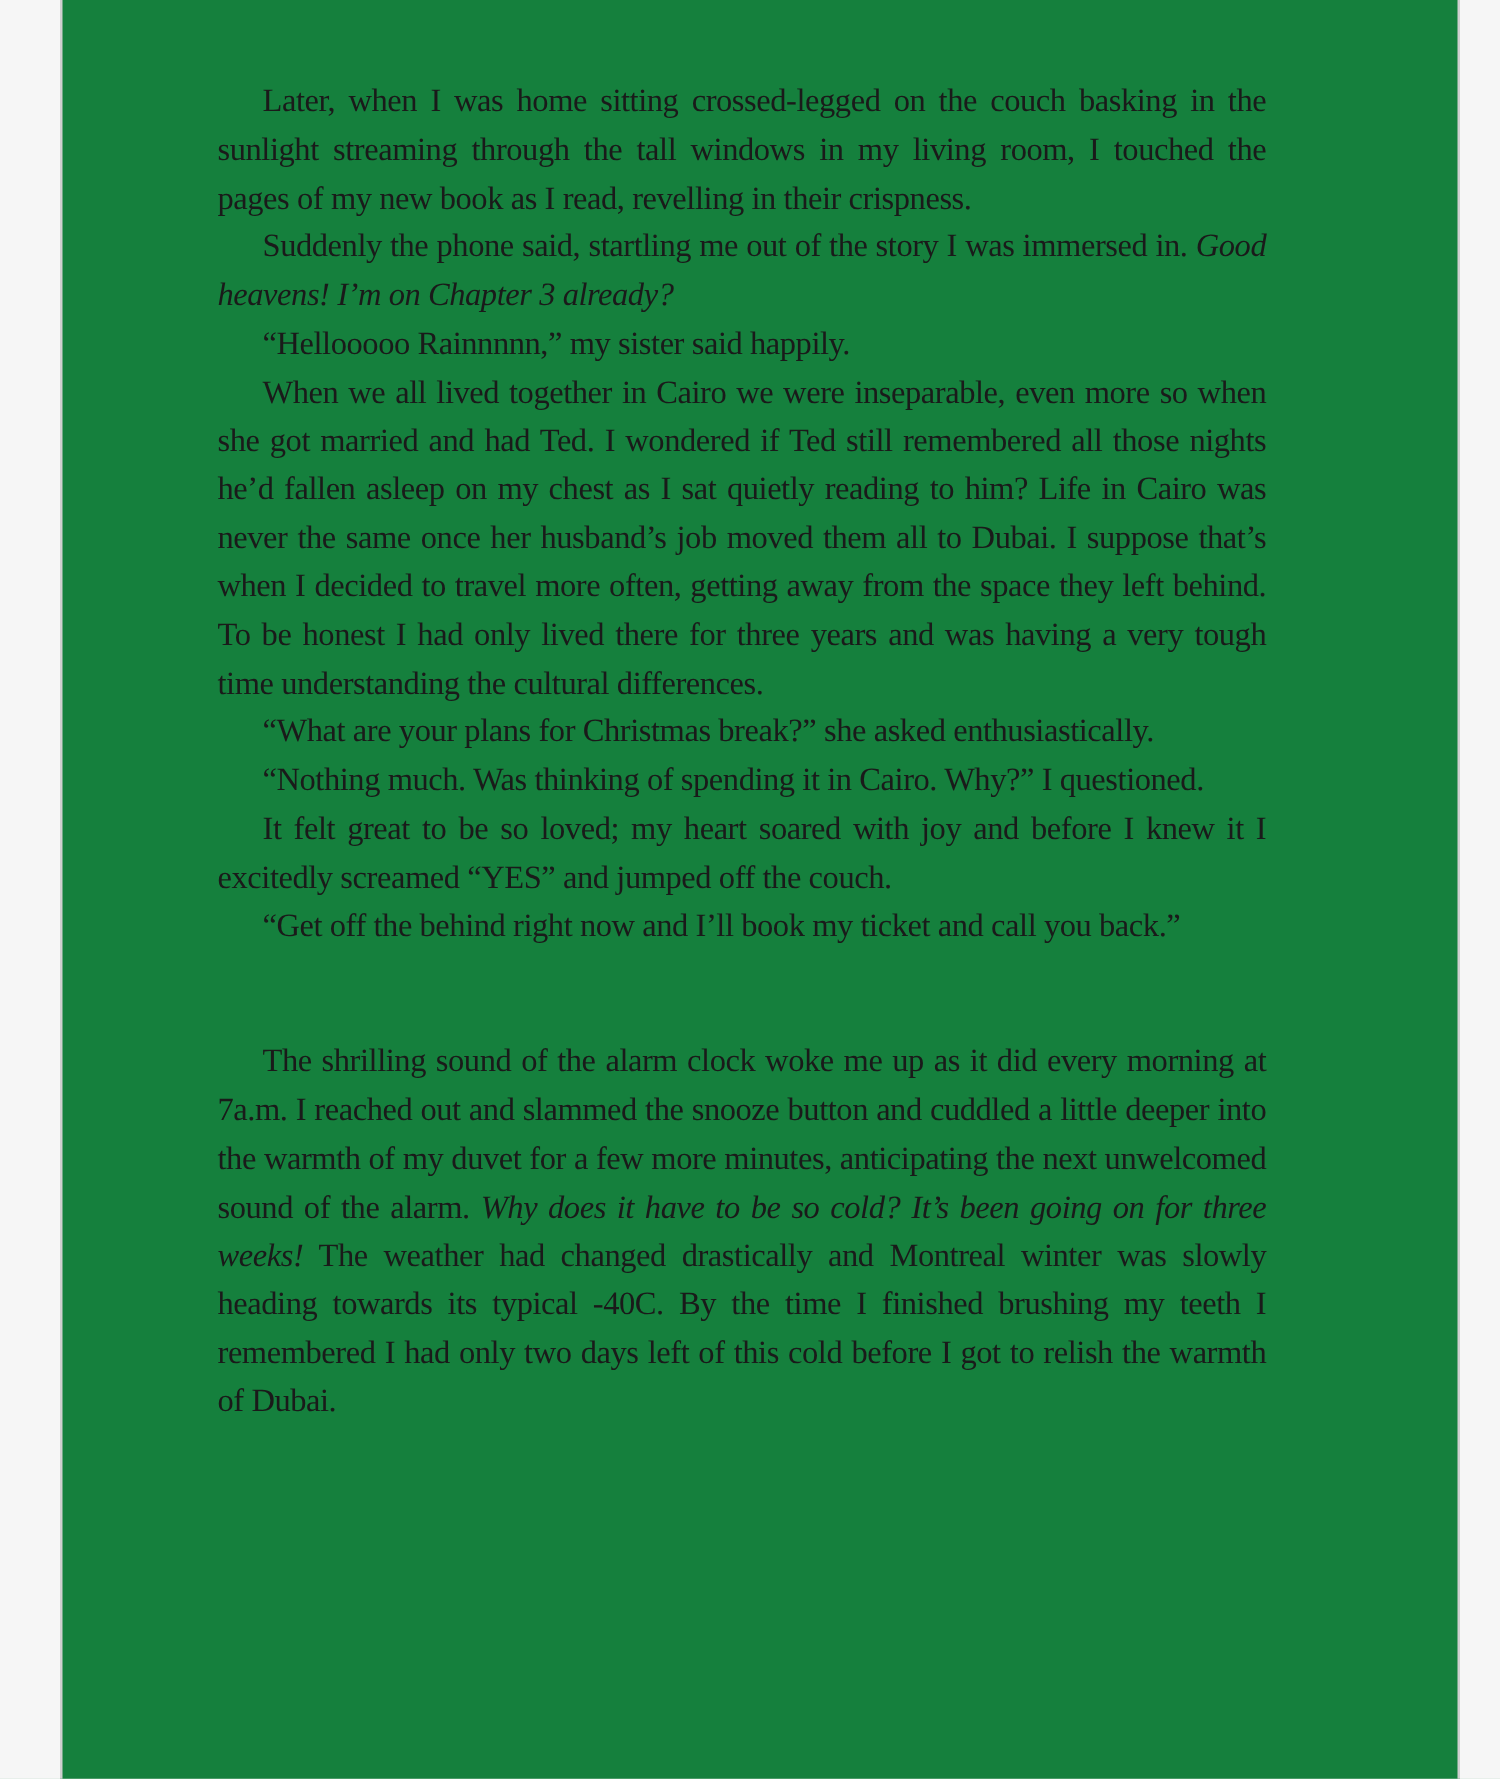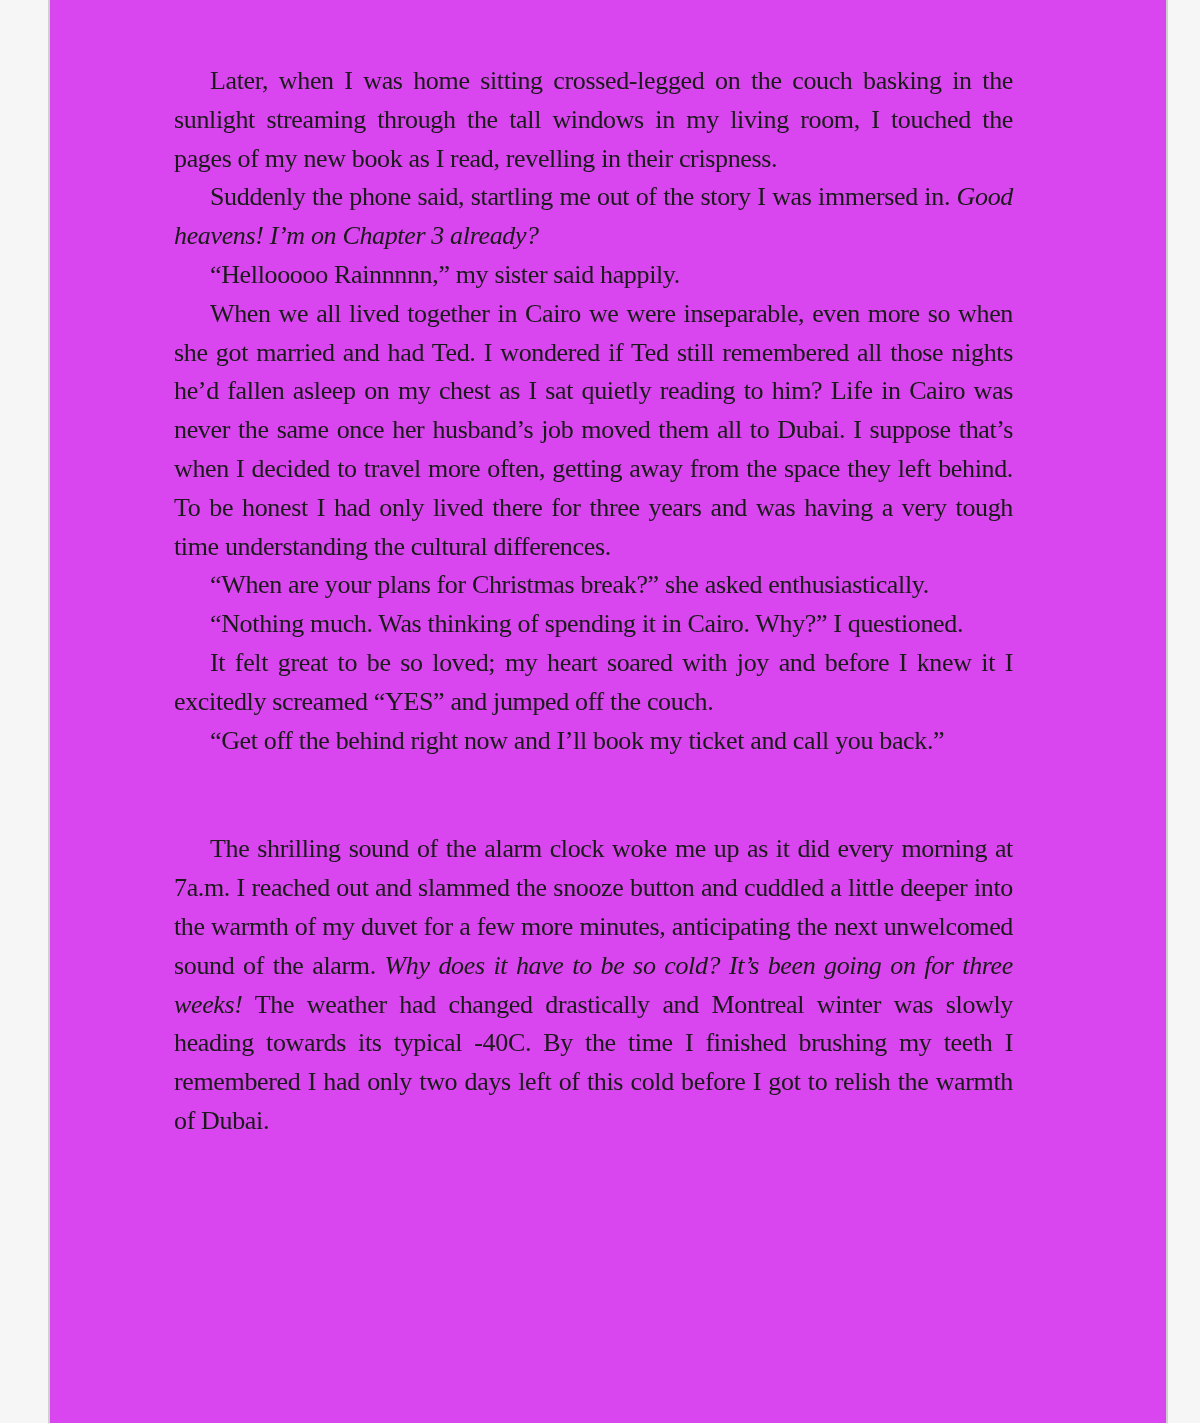--- a/index.html
+++ b/index.html
@@ -9,21 +9,21 @@
       height: 1423px;
       overflow: hidden;
       background: #f6f6f6;
     }
     .page {
       position: absolute;
       left: 48px;
       top: 0;
       width: 1116px;
       height: 1423px;
-      background: #d946ef;
+      background: #15803d;
       border-left: 2px solid #cfcfcf;
       border-right: 2px solid #cfcfcf;
     }
     .content {
       position: absolute;
       left: 124px;
       top: 62px;
       width: 839px;
       font-family: "Liberation Serif", "DejaVu Serif", serif;
       font-size: 26px;
@@ -44,21 +44,21 @@
 </head>
 <body>
 
 <div class="page">
   <div class="content">
     <div>
       <p><span>Later, when I was home sitting crossed-legged on the couch basking in the sunlight streaming through the tall windows in my living room, I touched the pages of my new book as I read, revelling in their crispness.</span></p>
       <p><span>Suddenly the phone said, startling me out of the story I was immersed in. </span><em>Good heavens! I’m on Chapter 3 already?</em></p>
       <p><span>“Hellooooo Rainnnnn,” my sister said happily.</span></p>
       <p><span>When we all lived together in Cairo we were inseparable, even more so when she got married and had Ted. I wondered if Ted still remembered all those nights he’d fallen asleep on my chest as I sat quietly reading to him? Life in Cairo was never the same once her husband’s job moved them all to Dubai. I suppose that’s when I decided to travel more often, getting away from the space they left behind. To be honest I had only lived there for three years and was having a very tough time understanding the cultural differences.</span></p>
-      <p><span>“When are your plans for Christmas break?” she asked enthusiastically.</span></p>
+      <p><span>“What are your plans for Christmas break?” she asked enthusiastically.</span></p>
       <p><span>“Nothing much. Was thinking of spending it in Cairo. Why?” I questioned.</span></p>
       <p><span>It felt great to be so loved; my heart soared with joy and before I knew it I excitedly screamed “YES” and jumped off the couch.</span></p>
       <p><span>“Get off the behind right now and I’ll book my ticket and call you back.”</span></p>
     </div>
     <div class="section-gap"></div>
     <div>
       <p><span>The shrilling sound of the alarm clock woke me up as it did every morning at 7a.m. I reached out and slammed the snooze button and cuddled a little deeper into the warmth of my duvet for a few more minutes, anticipating the next unwelcomed sound of the alarm. </span><em>Why does it have to be so cold? It’s been going on for three weeks!</em><span> The weather had changed drastically and Montreal winter was slowly heading towards its typical -40C. By the time I finished brushing my teeth I remembered I had only two days left of this cold before I got to relish the warmth of Dubai.</span></p>
     </div>
   </div>
 </div>

